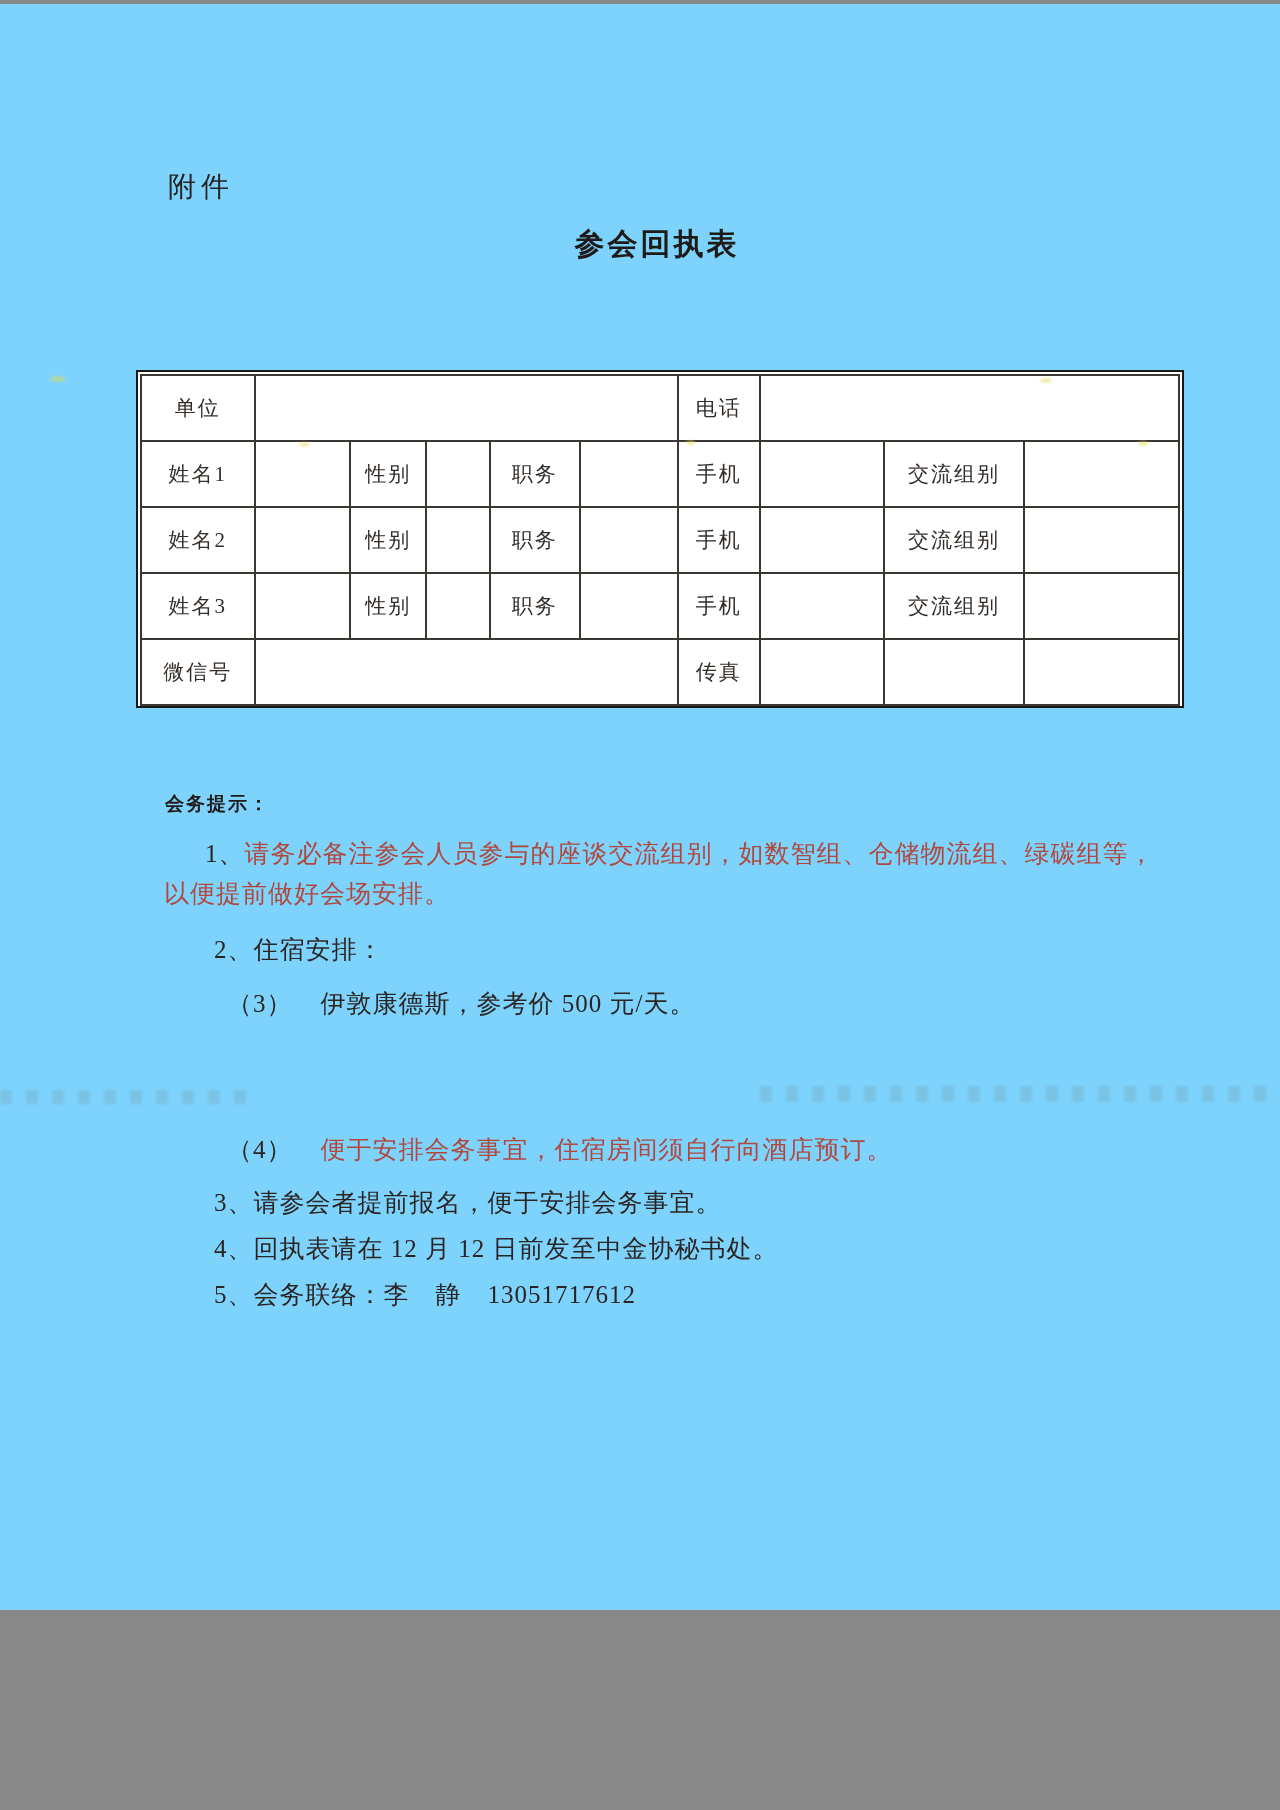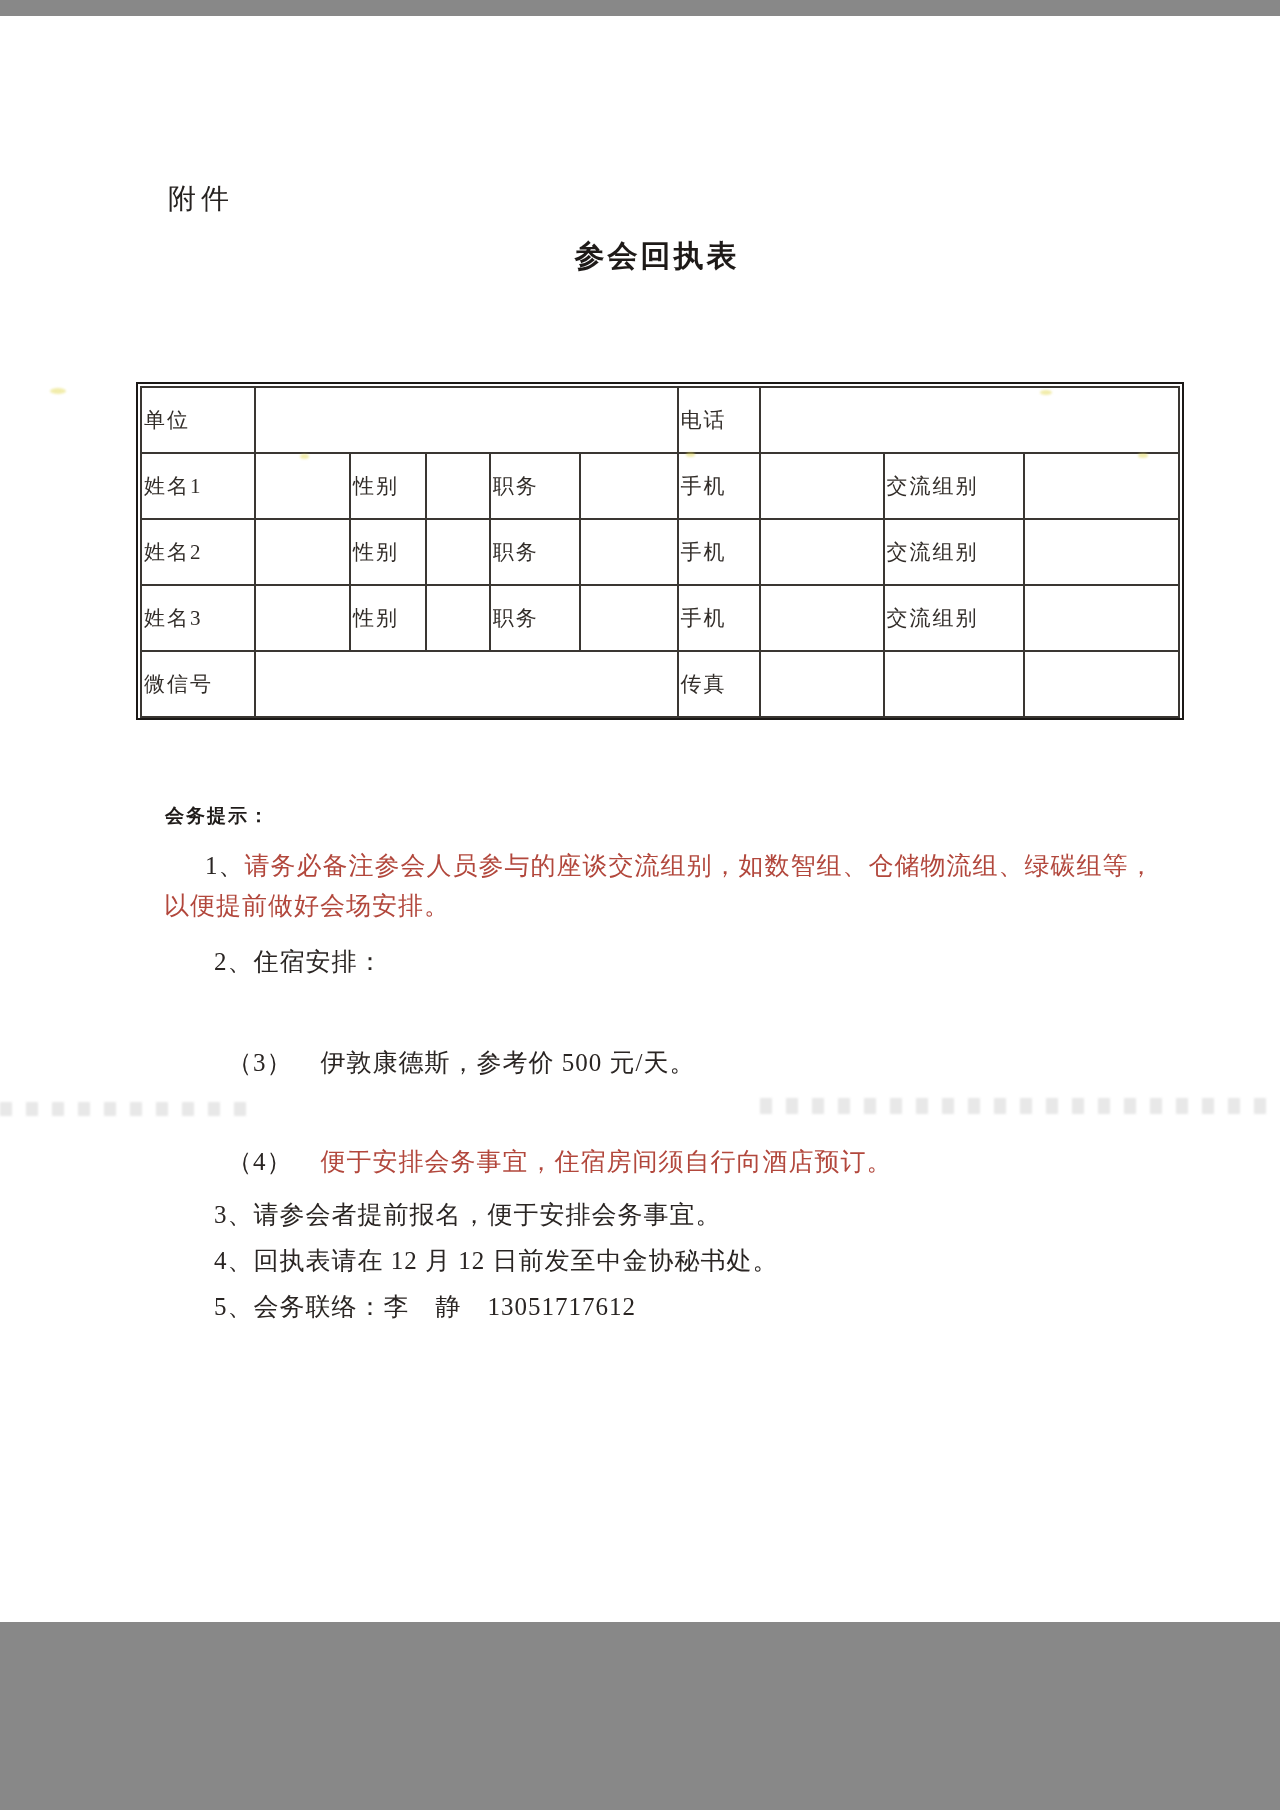--- a/index.html
+++ b/index.html
@@ -1,20 +1,20 @@
 <!DOCTYPE html>
 <html><head>
 <meta charset="utf-8">
 <style>
   html,body{margin:0;padding:0;background:#888;}
   .page{
     position:relative;
     width:1280px;height:1606px;
-    margin:16px auto;
-    background:#ffffff;
+    margin:4px auto;
+    background:#7dd3fc;
     overflow:hidden;
     font-family:"Liberation Serif","DejaVu Serif",serif;
     color:#2a2523;
   }
   .attachment{
     position:absolute;left:168px;top:164px;
     font-size:28px;letter-spacing:5px;color:#262220;
   }
   .title{
     position:absolute;left:492px;top:220px;width:330px;
@@ -29,21 +29,21 @@
   }
   table.form{
     width:100%;height:100%;
     border-collapse:collapse;table-layout:fixed;
     border:2px solid #1b1816;
   }
   table.form td{
     border:2px solid #3a3632;
     height:64px;padding:0 2px;
     font-size:21px;letter-spacing:2px;color:#322d29;
-    text-align:left;vertical-align:middle;
+    text-align:center;vertical-align:middle;
     overflow:hidden;white-space:nowrap;
   }
   
   .note{
     position:absolute;
     font-size:25px;letter-spacing:1px;color:#2a2523;
     white-space:nowrap;line-height:30px;
   }
   .notes-heading{
     position:absolute;left:165px;top:787px;
@@ -143,21 +143,21 @@
       </table>
   </div>
 
   <div class="notes-heading">会务提示：</div>
 
   <div class="note" style="left:205px;top:835px;"><span class="ink">1、</span><span class="red">请务必备注参会人员参与的座谈交流组别，如数智组、仓储物流组、绿碳组等，</span></div>
   <div class="note red" style="left:164px;top:875px;text-align:center;">以便提前做好会场安排。</div>
 
   <div class="note" style="left:214px;top:931px;">2、住宿安排：</div>
 
-  <div class="note" style="left:227px;top:1032px;"><span class="hotel-num ink">（3）</span><span class="ink">伊敦康德斯，参考价 500 元/天。</span></div>
+  <div class="note" style="left:227px;top:985px;"><span class="hotel-num ink">（3）</span><span class="ink">伊敦康德斯，参考价 500 元/天。</span></div>
   <div class="note" style="left:227px;top:1131px;"><span class="hotel-num ink">（4）</span><span class="red">便于安排会务事宜，住宿房间须自行向酒店预订。</span></div>
 
   <div class="note" style="left:214px;top:1184px;">3、请参会者提前报名，便于安排会务事宜。</div>
   <div class="note" style="left:214px;top:1230px;">4、回执表请在 12 月 12 日前发至中金协秘书处。</div>
   <div class="note" style="left:214px;top:1276px;">5、会务联络：李　静　13051717612</div>
 
   <div class="page-number">5</div>
 
   <div class="speck" style="left:50px;top:372px;width:16px;height:6px;"></div>
   <div class="speck" style="left:1040px;top:374px;width:12px;height:5px;"></div>

